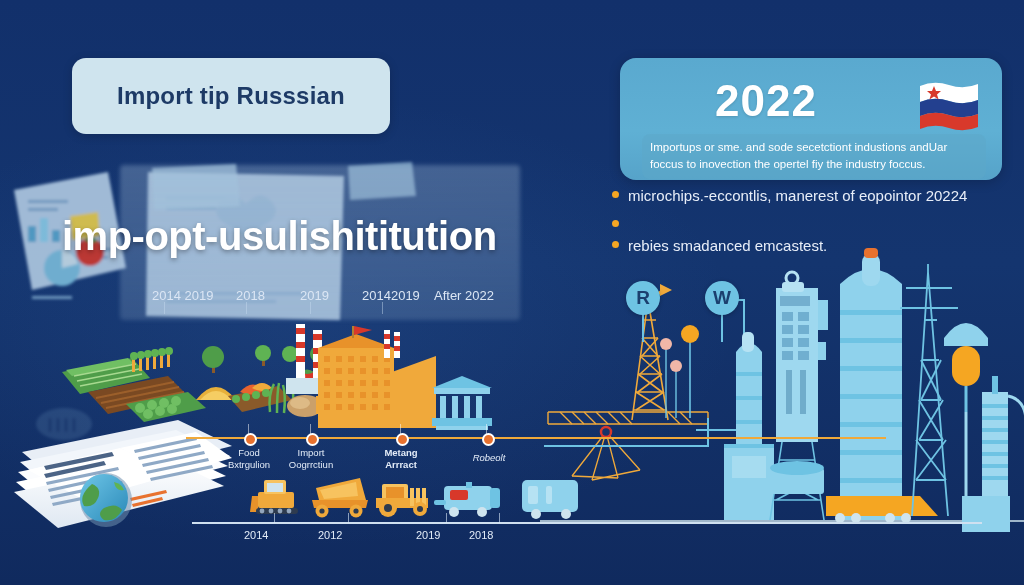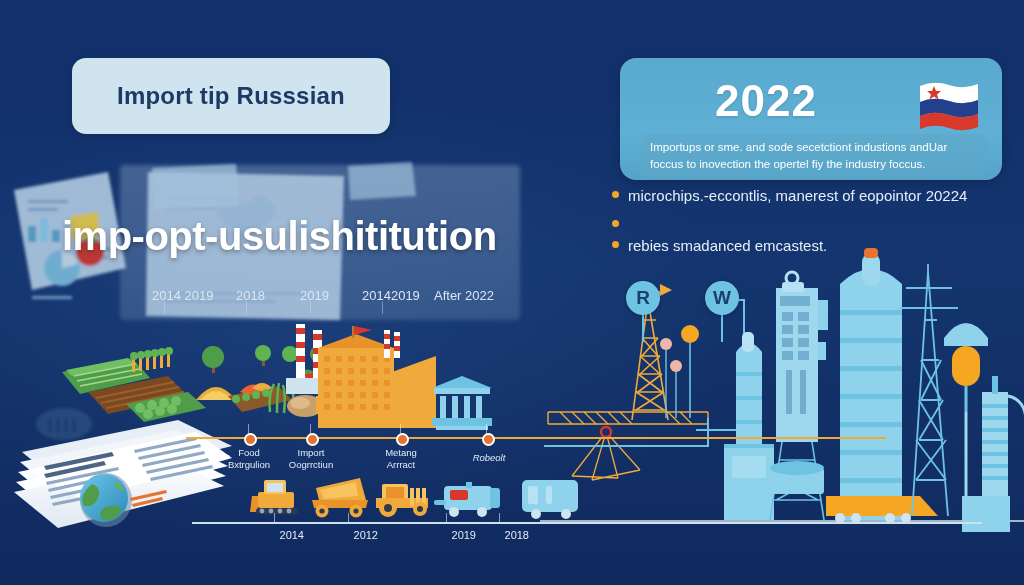--- a/index.html
+++ b/index.html
@@ -182,21 +182,21 @@
     line-height: 1.25;
     text-align: center;
     width: 78px;
     filter: blur(0.3px);
   }
   .tl-bottom-year {
     position: absolute;
     top: 529px;
     color: #e3ecf8;
     font-size: 11px;
-    text-align: right;
+    text-align: left;
     width: 60px;
     filter: blur(0.25px);
   }
   .tl-bottom-tick {
     position: absolute;
     width: 1px; height: 10px;
     background: rgba(220,235,250,0.6);
     top: 513px;
   }
 
@@ -753,21 +753,21 @@
 
     <div class="tl-node-stem" style="left:310px;"></div>
     <div class="tl-node" style="left:306px;"></div>
     <div class="tl-cat-label" style="left:272px;">
       <div>Import</div>
       <div>Oogrrctiun</div>
     </div>
 
     <div class="tl-node-stem" style="left:400px;"></div>
     <div class="tl-node" style="left:396px;"></div>
-    <div class="tl-cat-label" style="left:362px;">
+    <div class="tl-cat-label" style="left:362px;font-weight:bold;">
       <div>Metang</div>
       <div>Arrract</div>
     </div>
 
     <div class="tl-node-stem" style="left:486px;"></div>
     <div class="tl-node" style="left:482px;"></div>
     <div class="tl-cat-label" style="left:450px; top:452px;font-style:italic;">
       <div>Robeolt</div>
     </div>
   </div>

